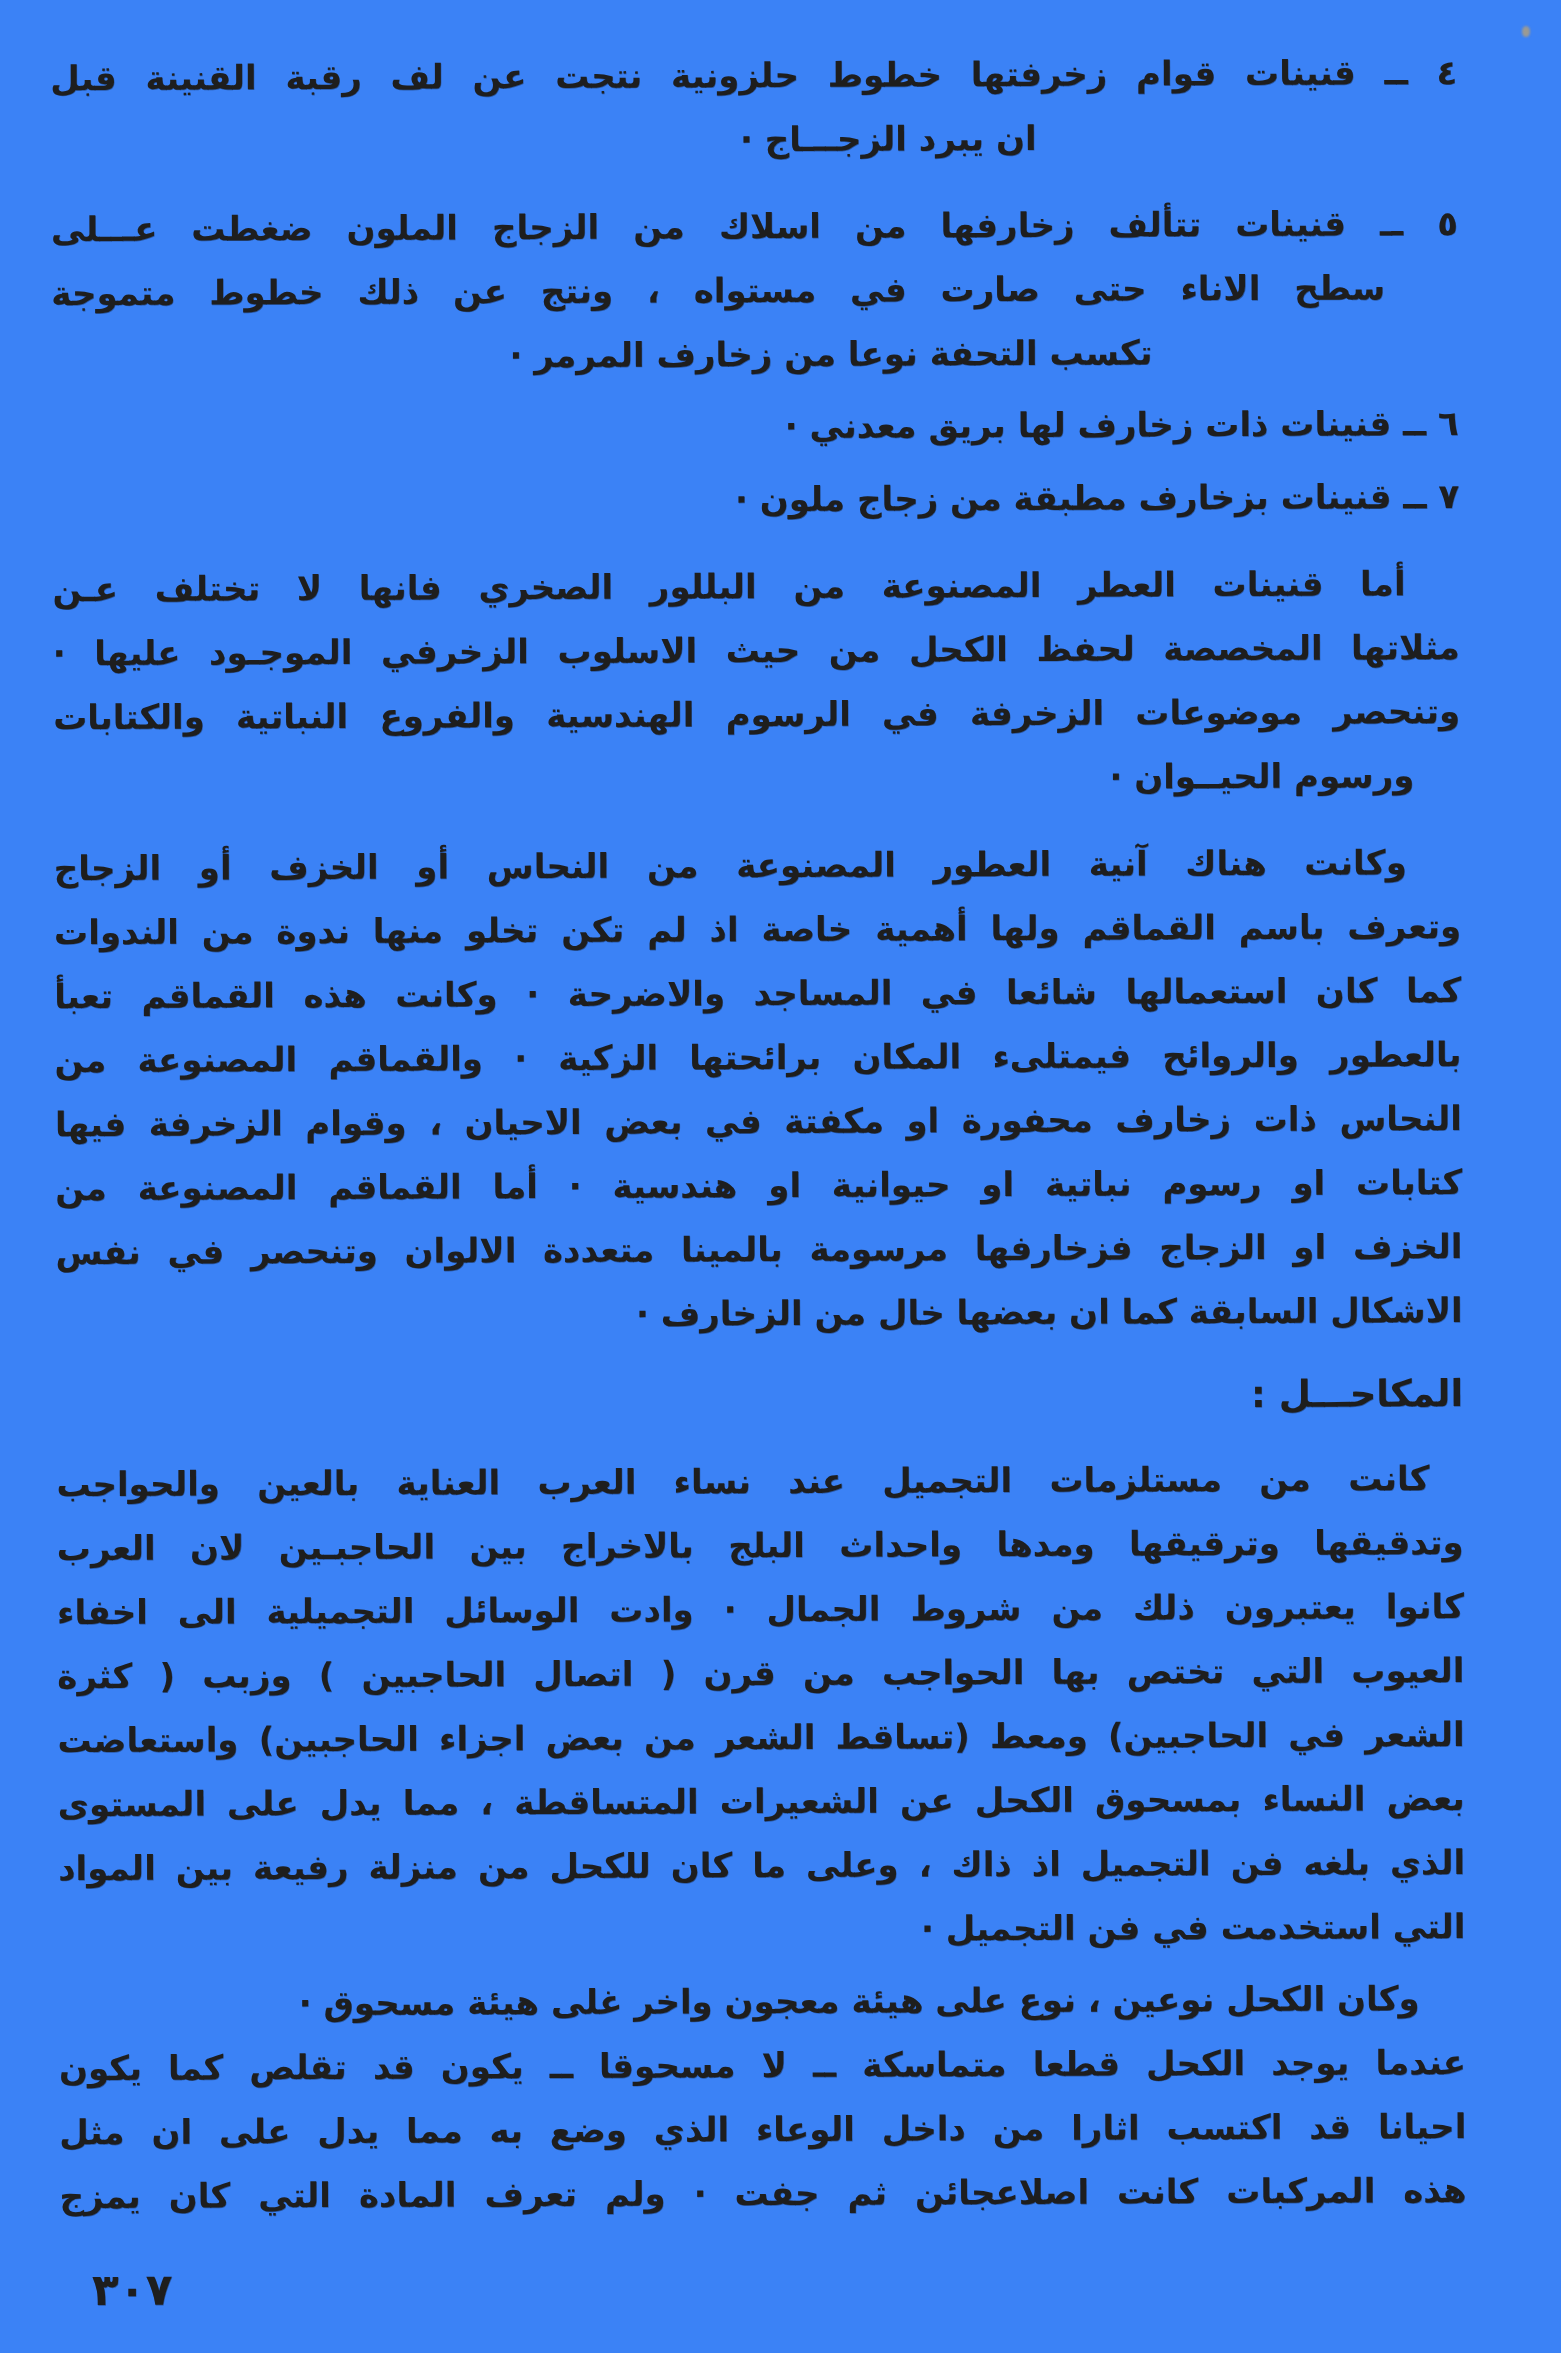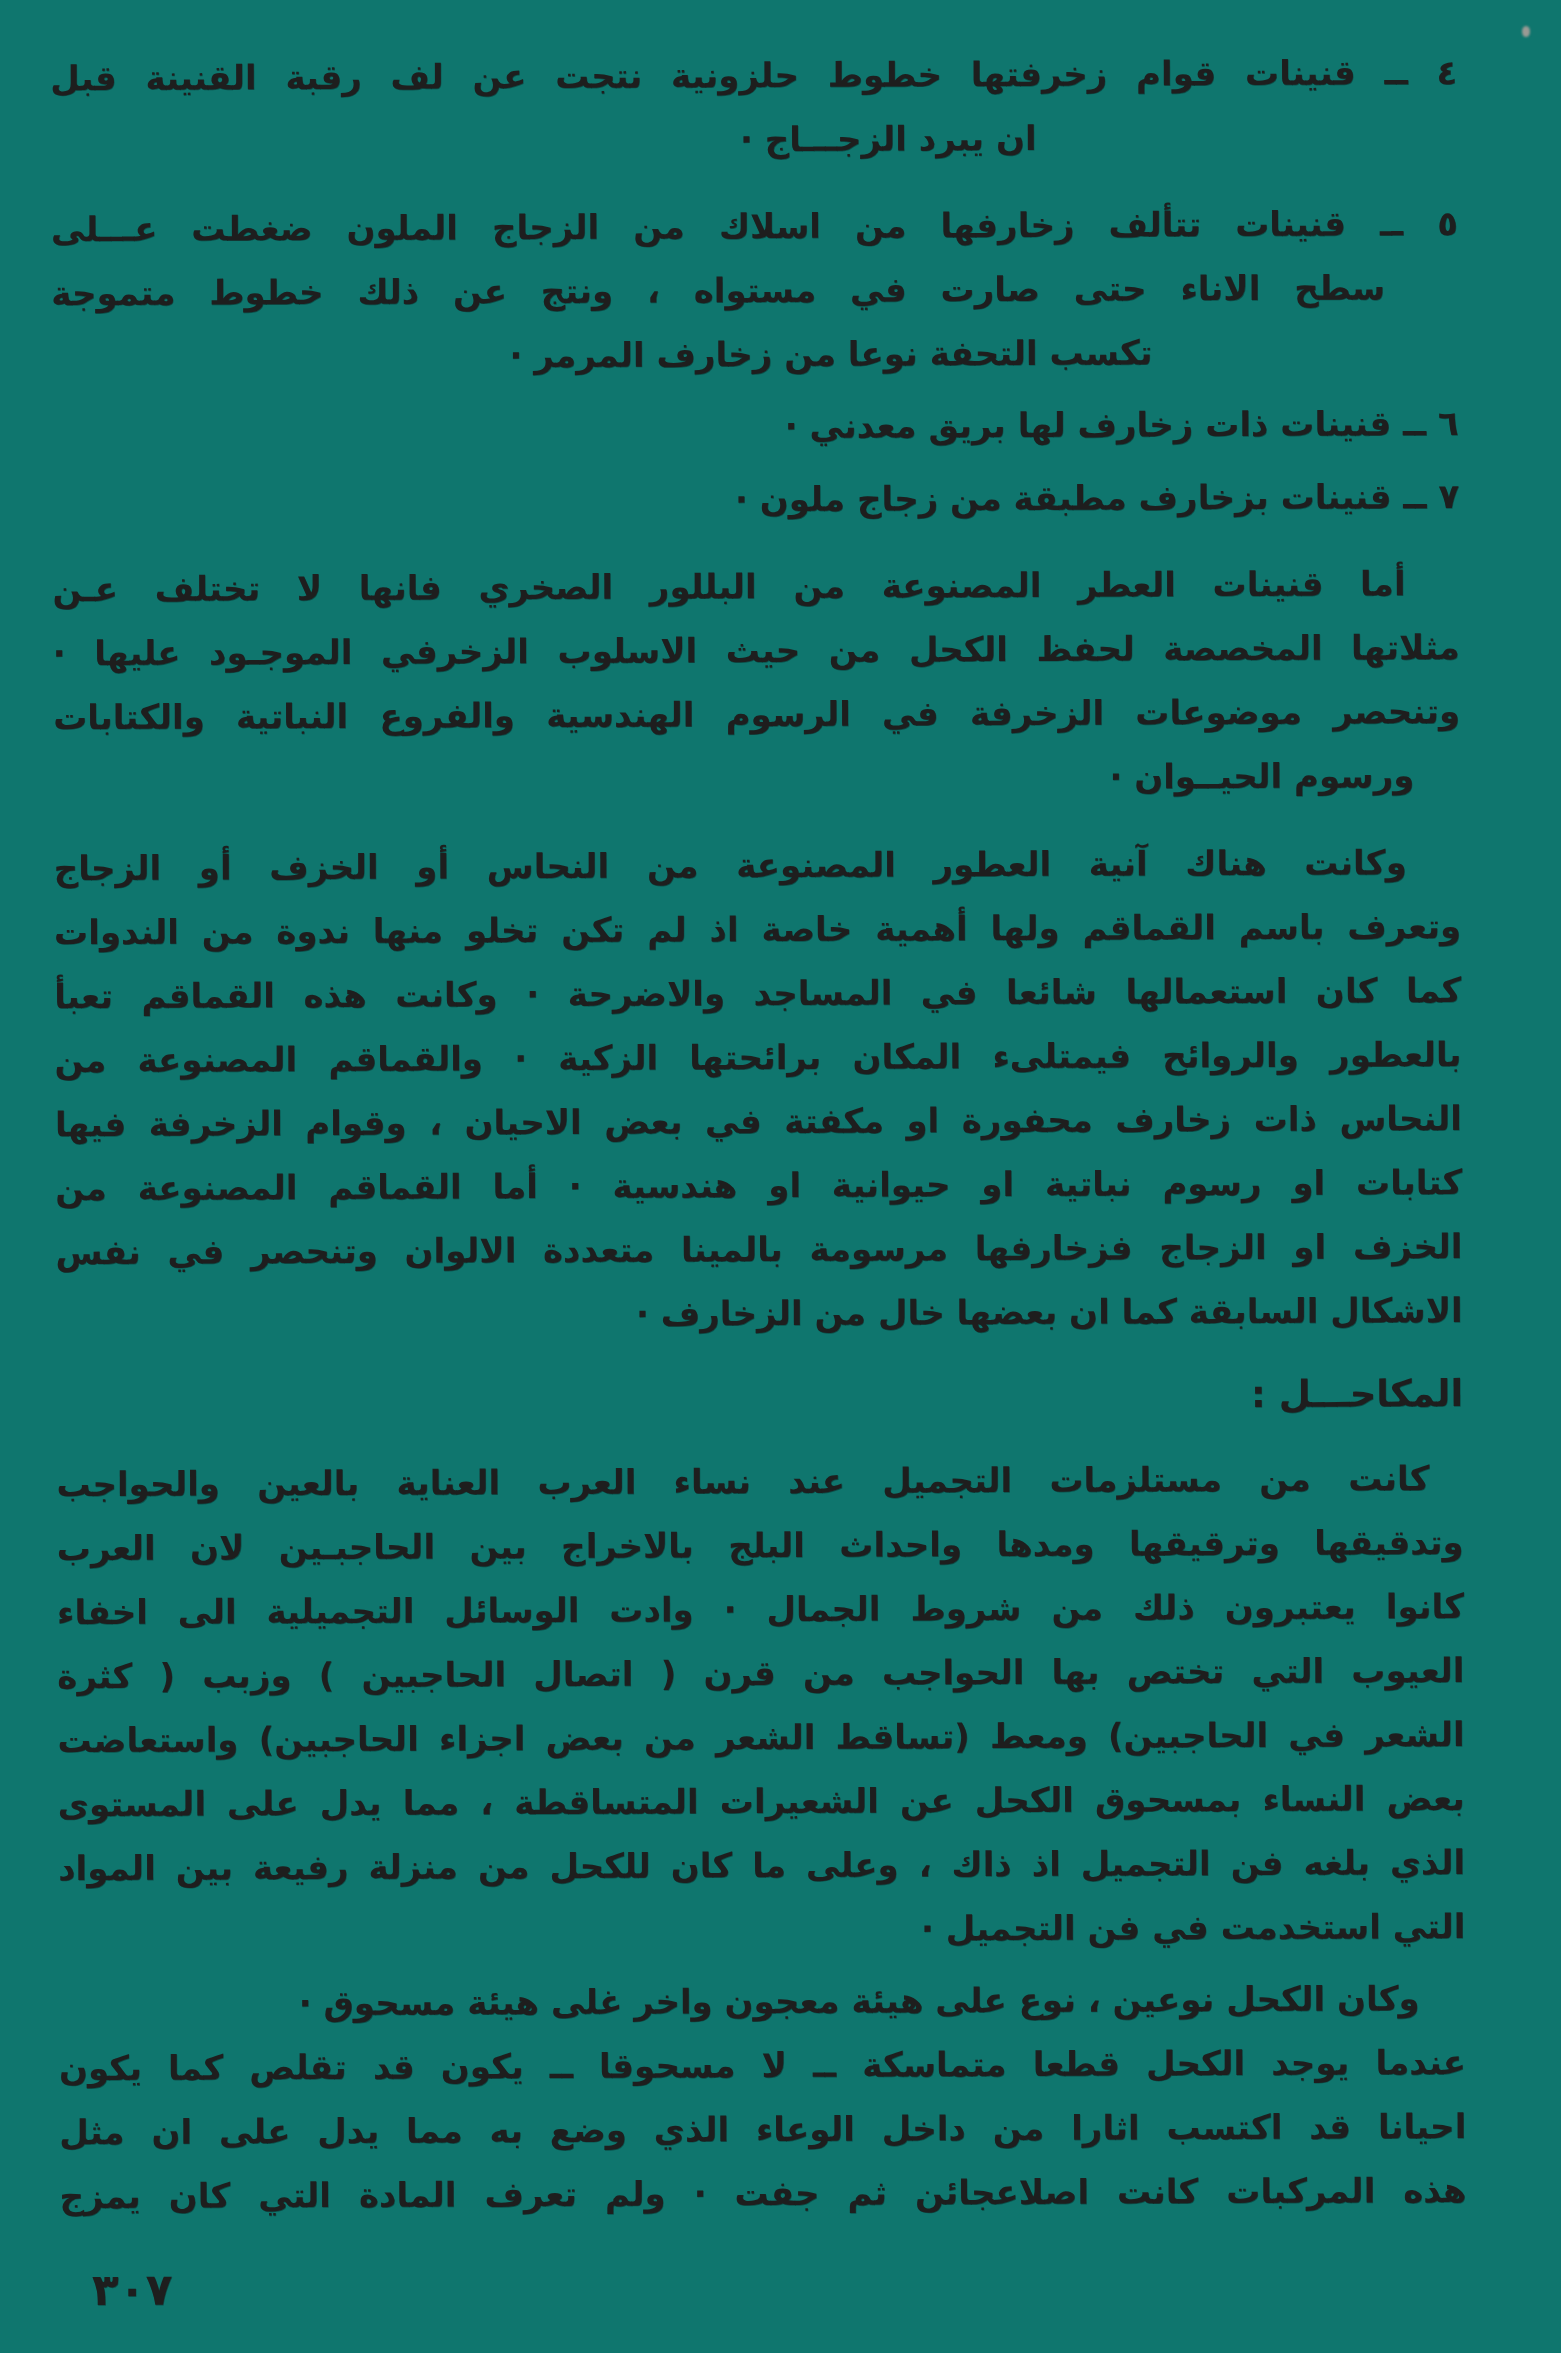--- a/index.html
+++ b/index.html
@@ -4,21 +4,21 @@
 <style>
   html,body{margin:0;padding:0;}
   body{
     width:1561px;height:2354px;
     background:#f7f7f4;
     overflow:hidden;
   }
   .sheet{
     box-sizing:border-box;
     width:1561px;height:2354px;
-    background:#0f766e;
+    background:#3b82f6;
     position:relative;
     direction:rtl;
     font-family:"DejaVu Sans",sans-serif;
     font-weight:bold;
     color:#1e1e1e;
   }
   .sheet-inner{
     box-sizing:border-box;
     padding:43px 99px 0 55px;
     transform:rotate(-0.25deg);

